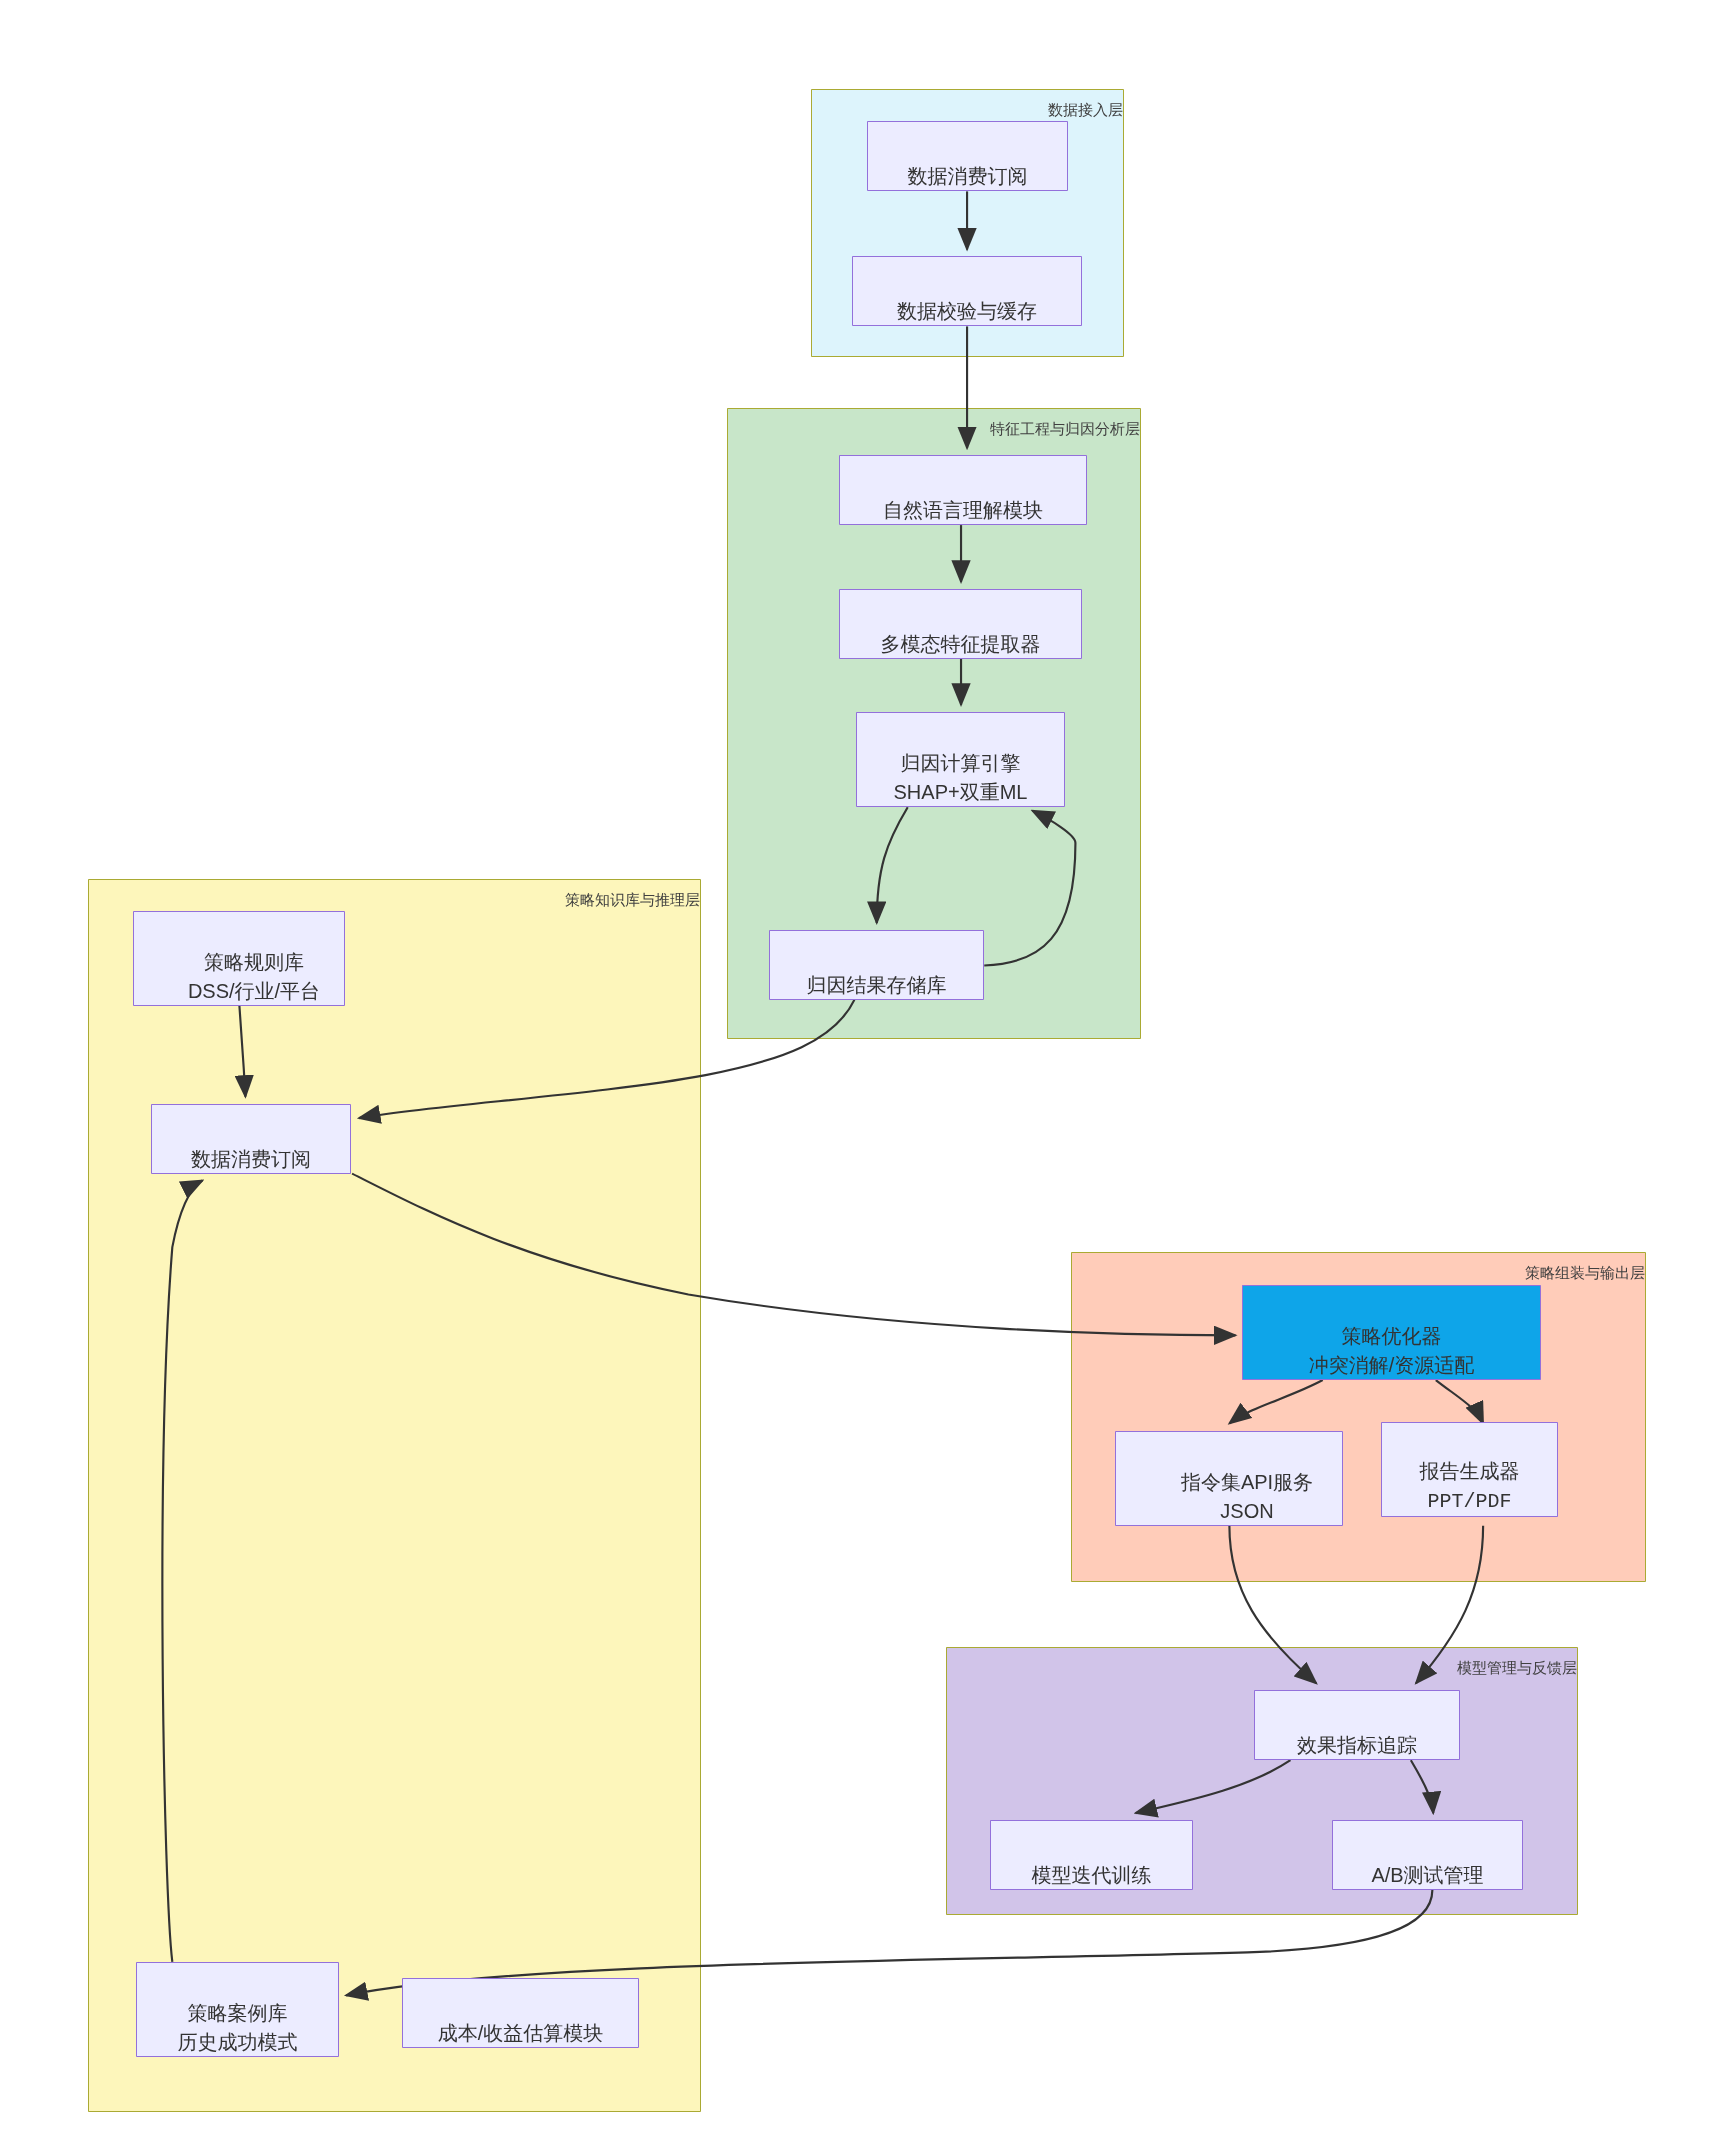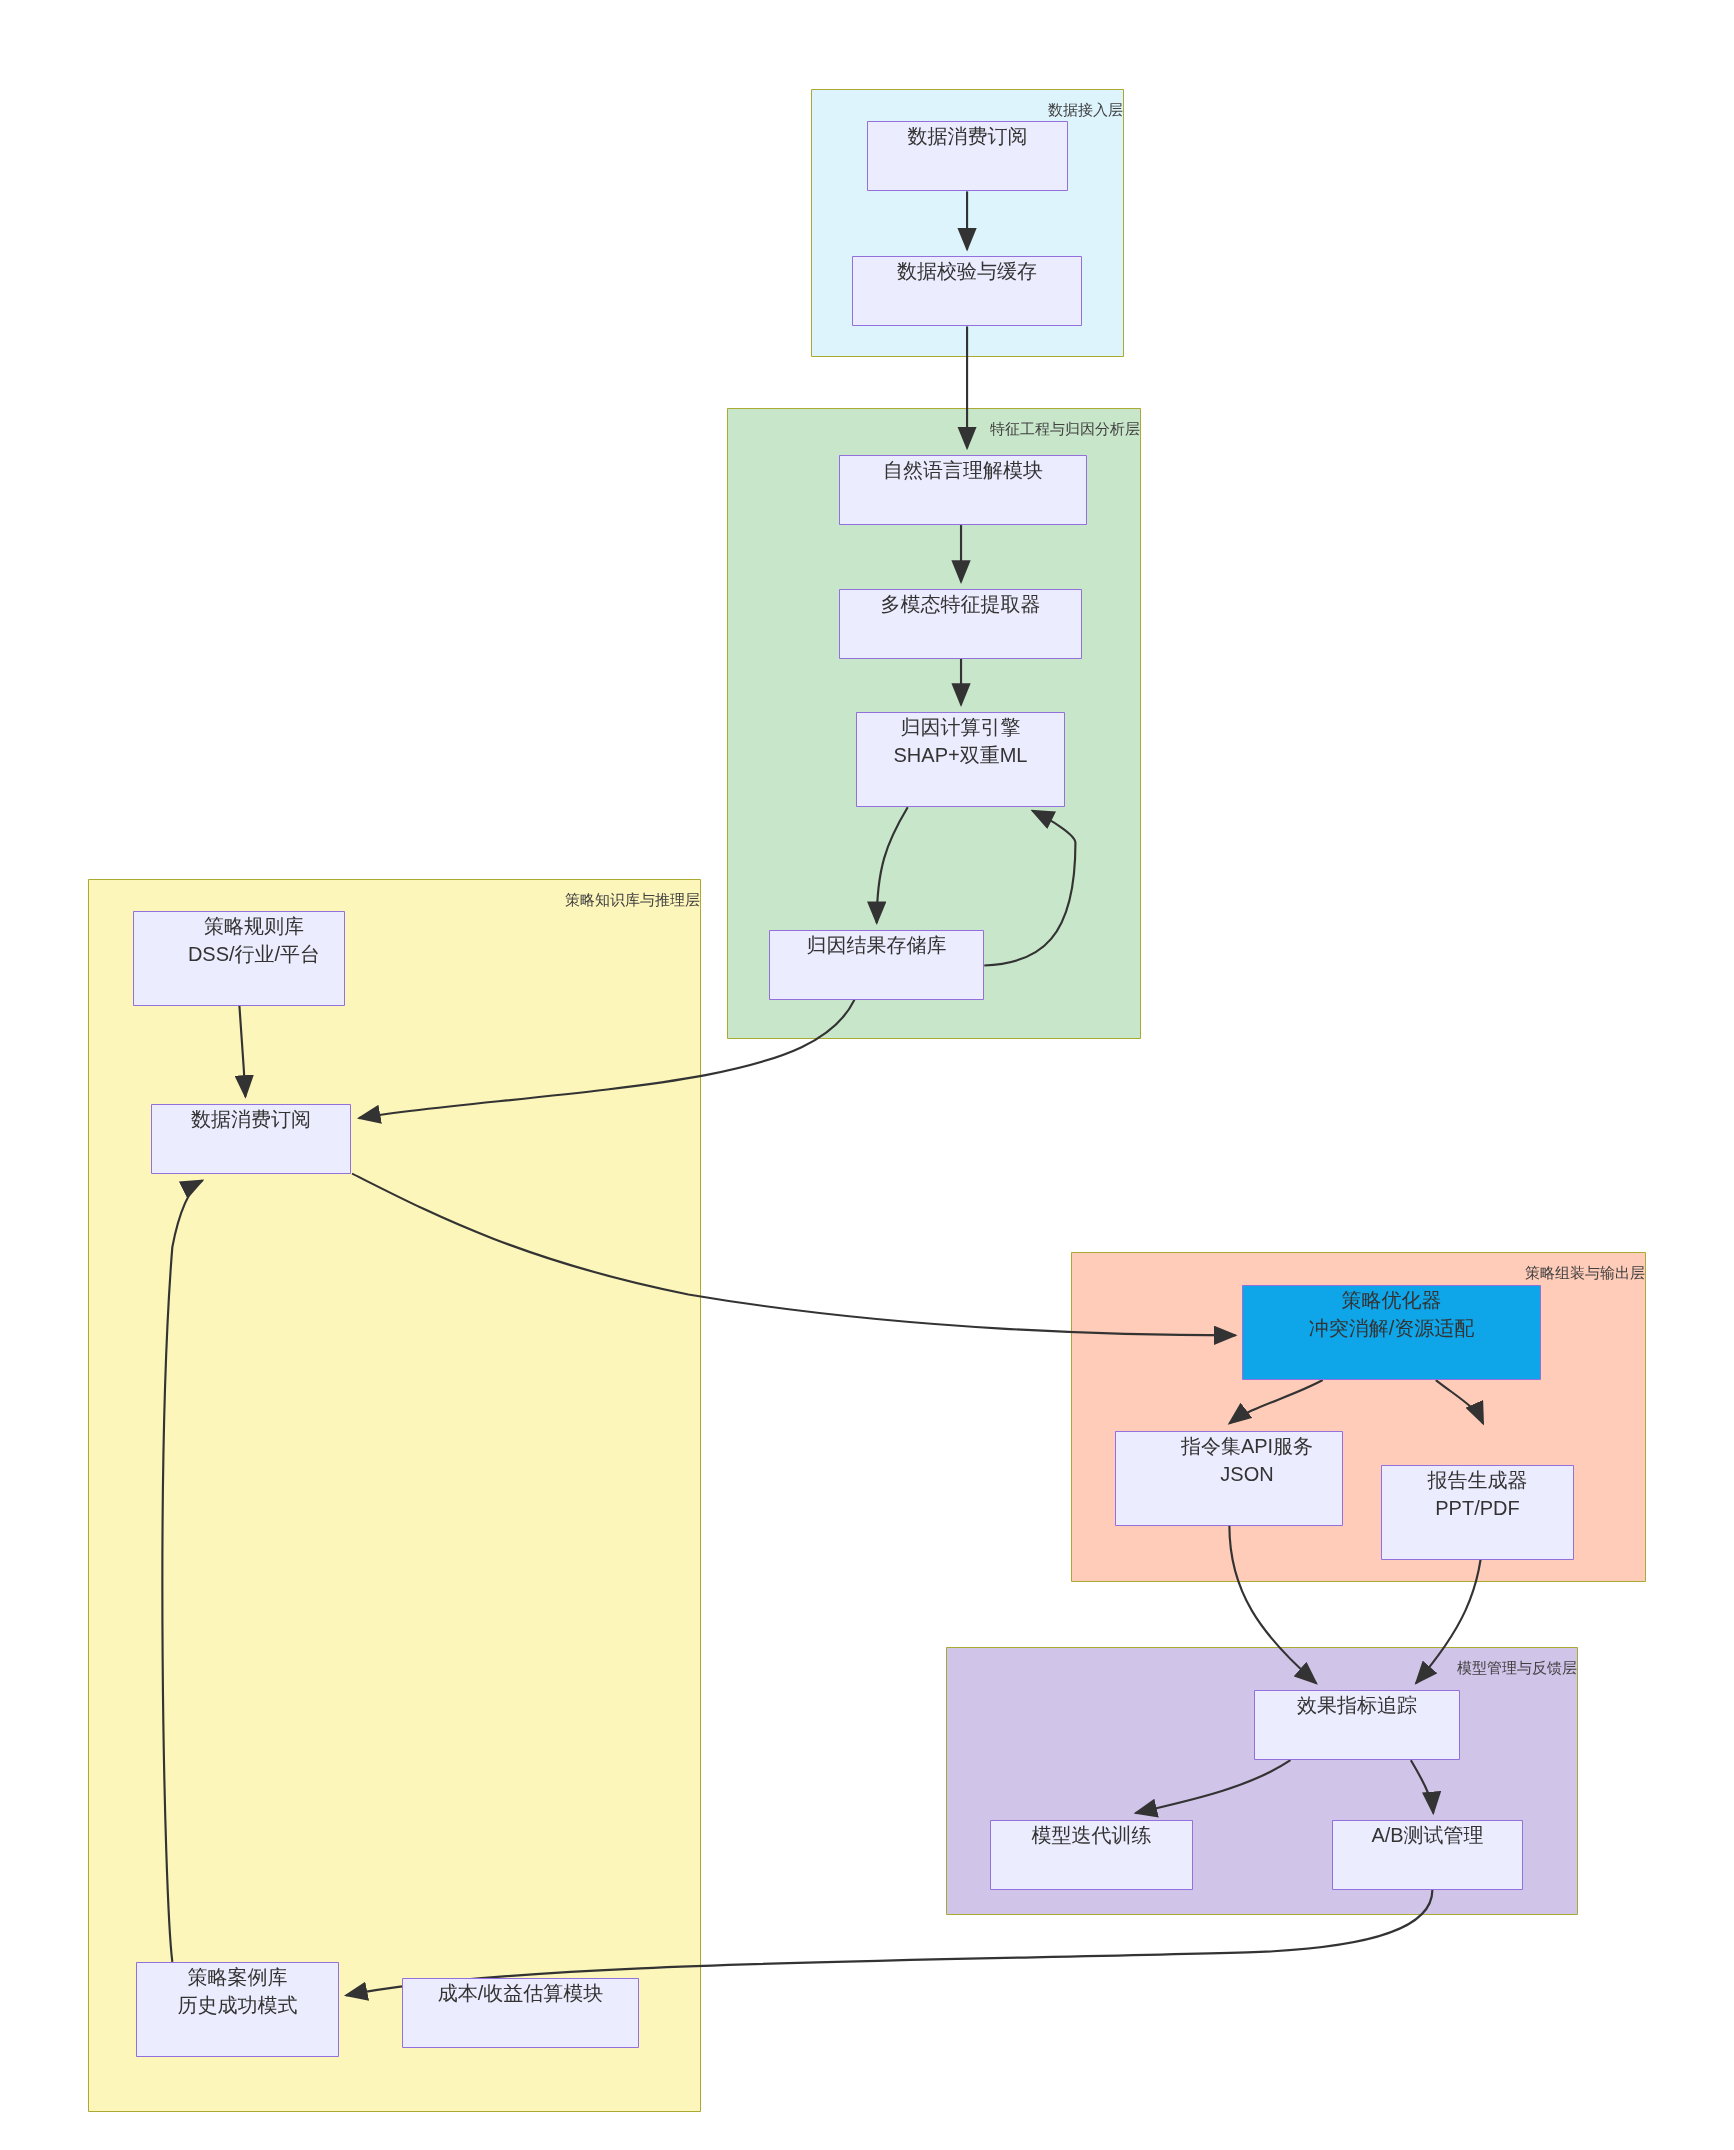--- a/index.html
+++ b/index.html
@@ -43,21 +43,21 @@
   }
   .node {
     position: absolute;
     box-sizing: border-box;
     background: #ececff;
     border: 1.7px solid #9370db;
     border-radius: 0.9px;
     display: flex;
     flex-direction: column;
     align-items: center;
-    justify-content: flex-start;
+    justify-content: flex-end;
     text-align: center;
   }
   .node .line {
     font-size: 20px;
     color: #333333;
     line-height: 1.42;
     white-space: nowrap;
   }
 </style>
 </head>
@@ -145,21 +145,21 @@
         <div class="line">成本/收益估算模块</div>
       </div>
       <div class="node" style="left: 1242px; top: 1285px; width: 299px; height: 95px; background: #0ea5e9; border-color: rgb(147, 112, 219);">
         <div class="line">策略优化器</div>
         <div class="line">冲突消解/资源适配</div>
       </div>
       <div class="node" style="left: 1115px; top: 1431px; width: 228px; height: 95px; background: rgb(236, 236, 255); border-color: rgb(147, 112, 219); padding-left: 36px;">
         <div class="line">指令集API服务</div>
         <div class="line">JSON</div>
       </div>
-      <div class="node" style="left: 1381px; top: 1465px; width: 193px; height: 95px; background: rgb(236, 236, 255); border-color: rgb(147, 112, 219);">
+      <div class="node" style="left: 1381px; top: 1422px; width: 177px; height: 95px; background: rgb(236, 236, 255); border-color: rgb(147, 112, 219); font-family: Liberation Mono, monospace;">
         <div class="line">报告生成器</div>
         <div class="line">PPT/PDF</div>
       </div>
       <div class="node" style="left: 1254px; top: 1690px; width: 206px; height: 70px; background: rgb(236, 236, 255); border-color: rgb(147, 112, 219);">
         <div class="line">效果指标追踪</div>
       </div>
       <div class="node" style="left: 990px; top: 1820px; width: 203px; height: 70px; background: rgb(236, 236, 255); border-color: rgb(147, 112, 219);">
         <div class="line">模型迭代训练</div>
       </div>
       <div class="node" style="left: 1332px; top: 1820px; width: 191px; height: 70px; background: rgb(236, 236, 255); border-color: rgb(147, 112, 219);">

